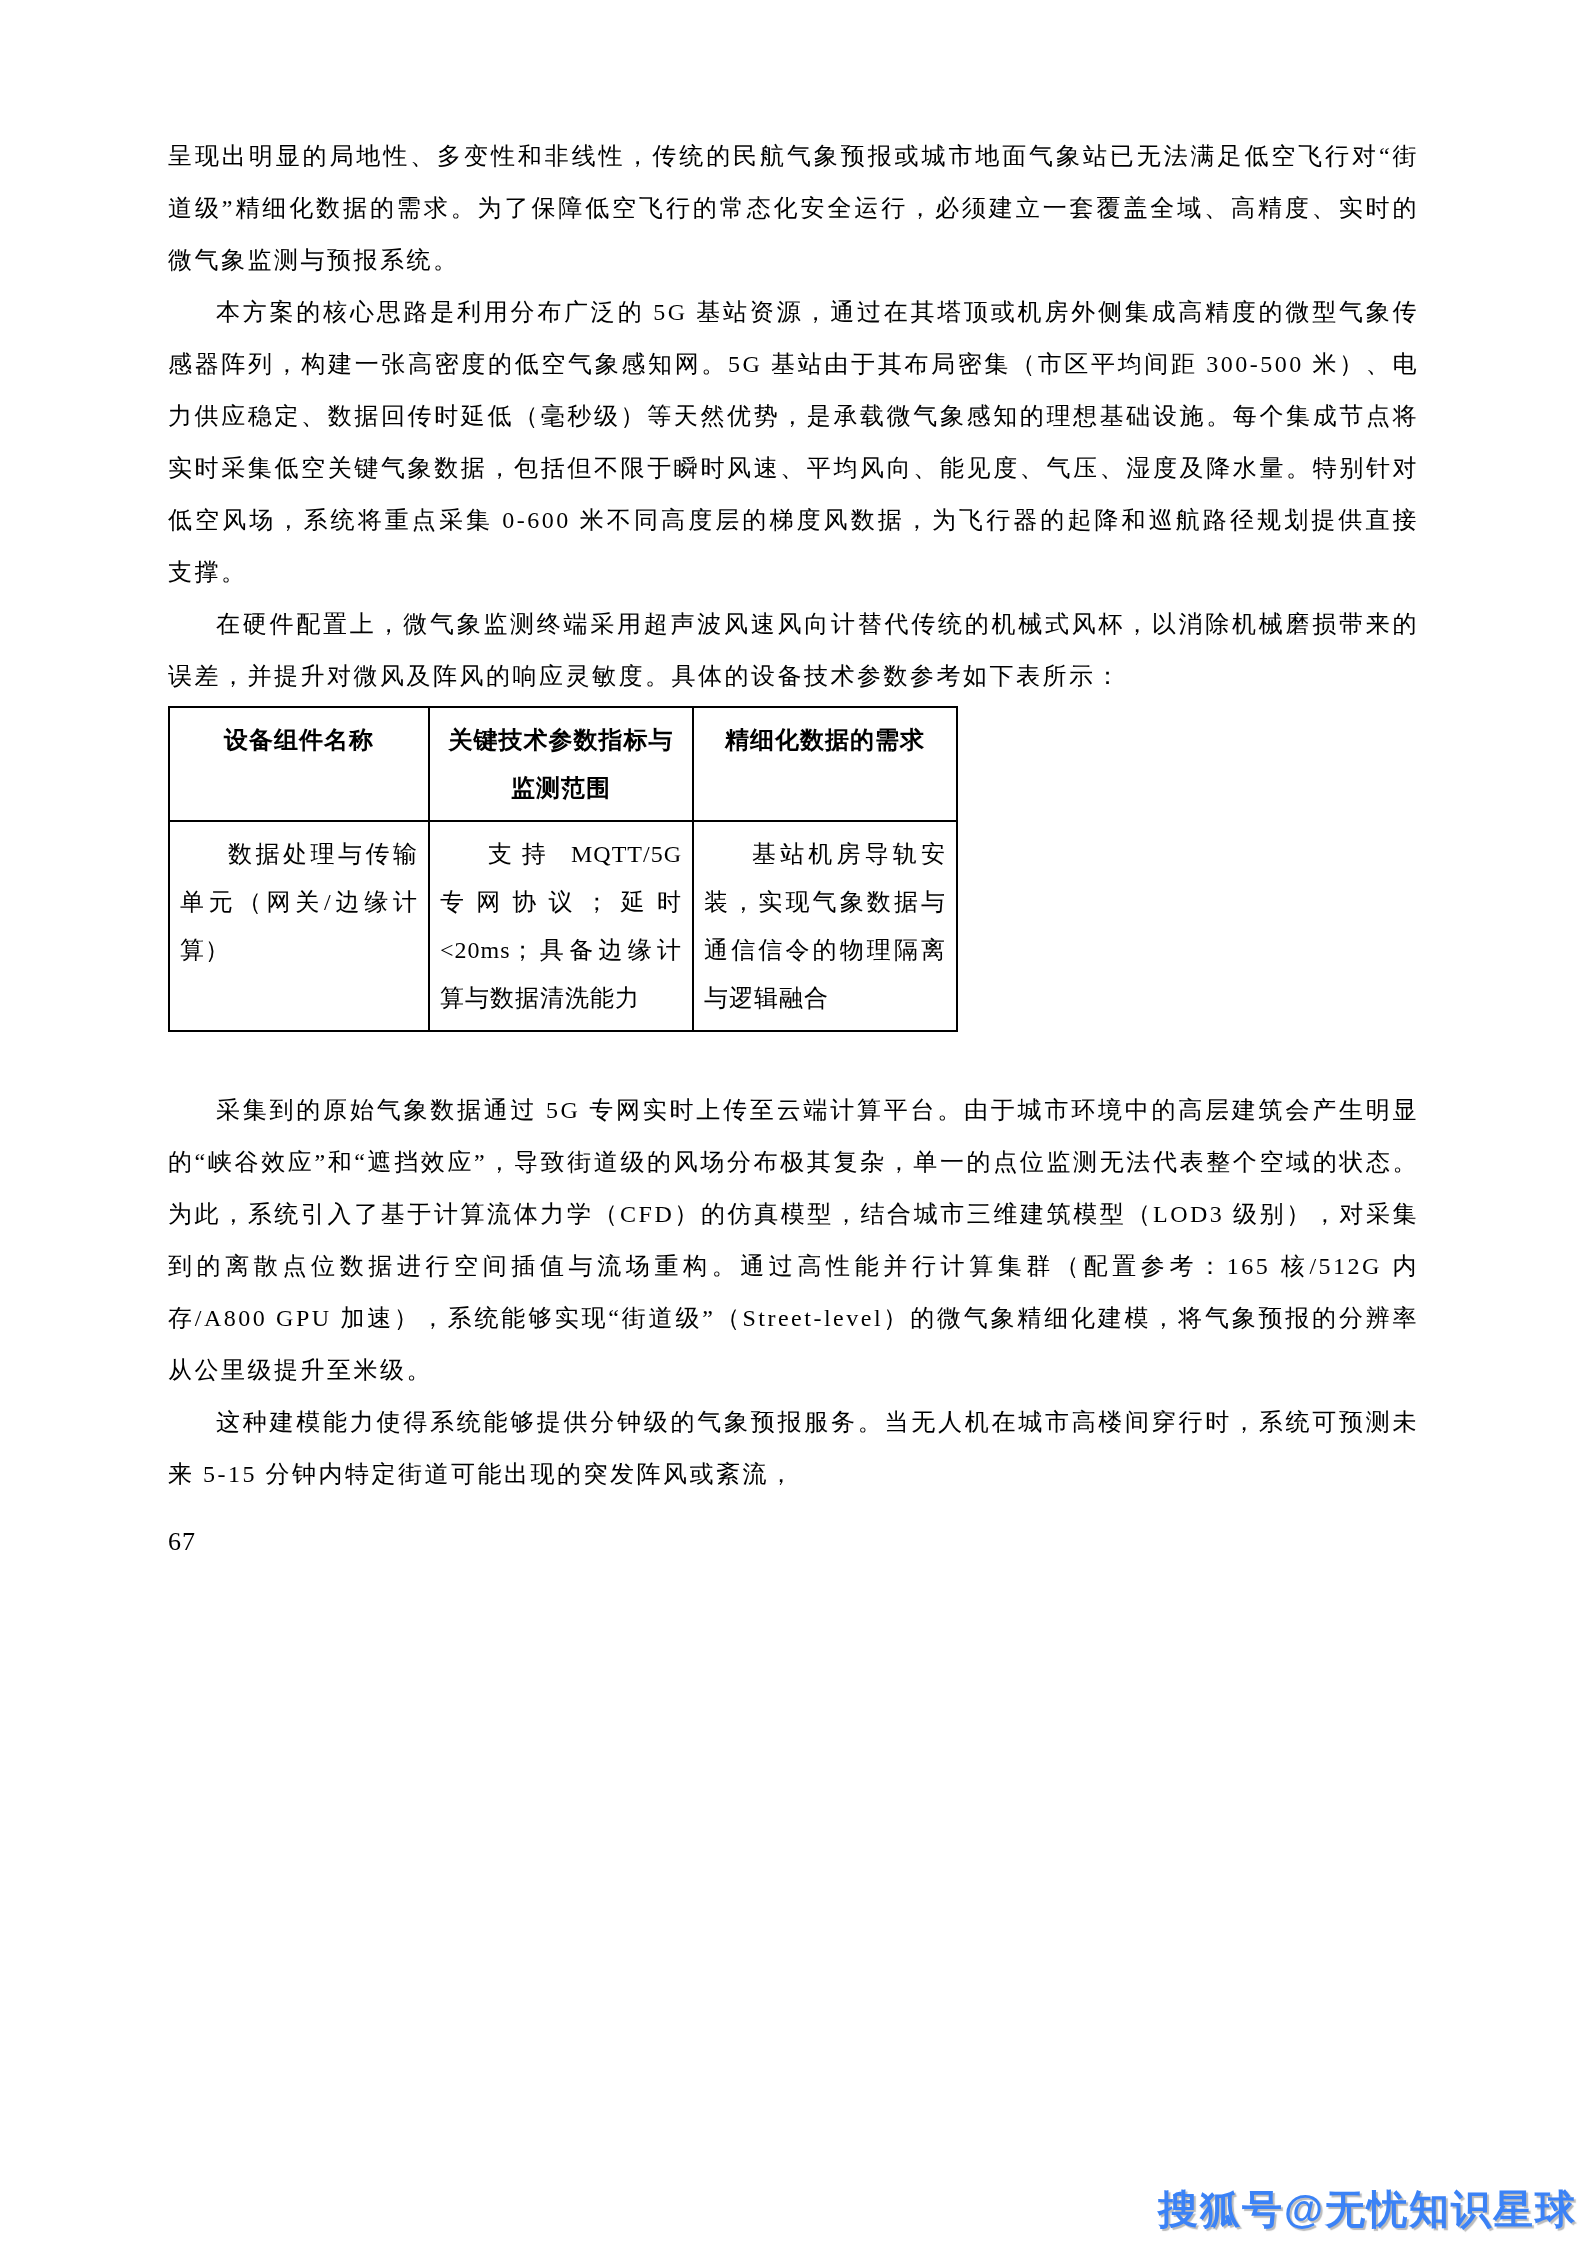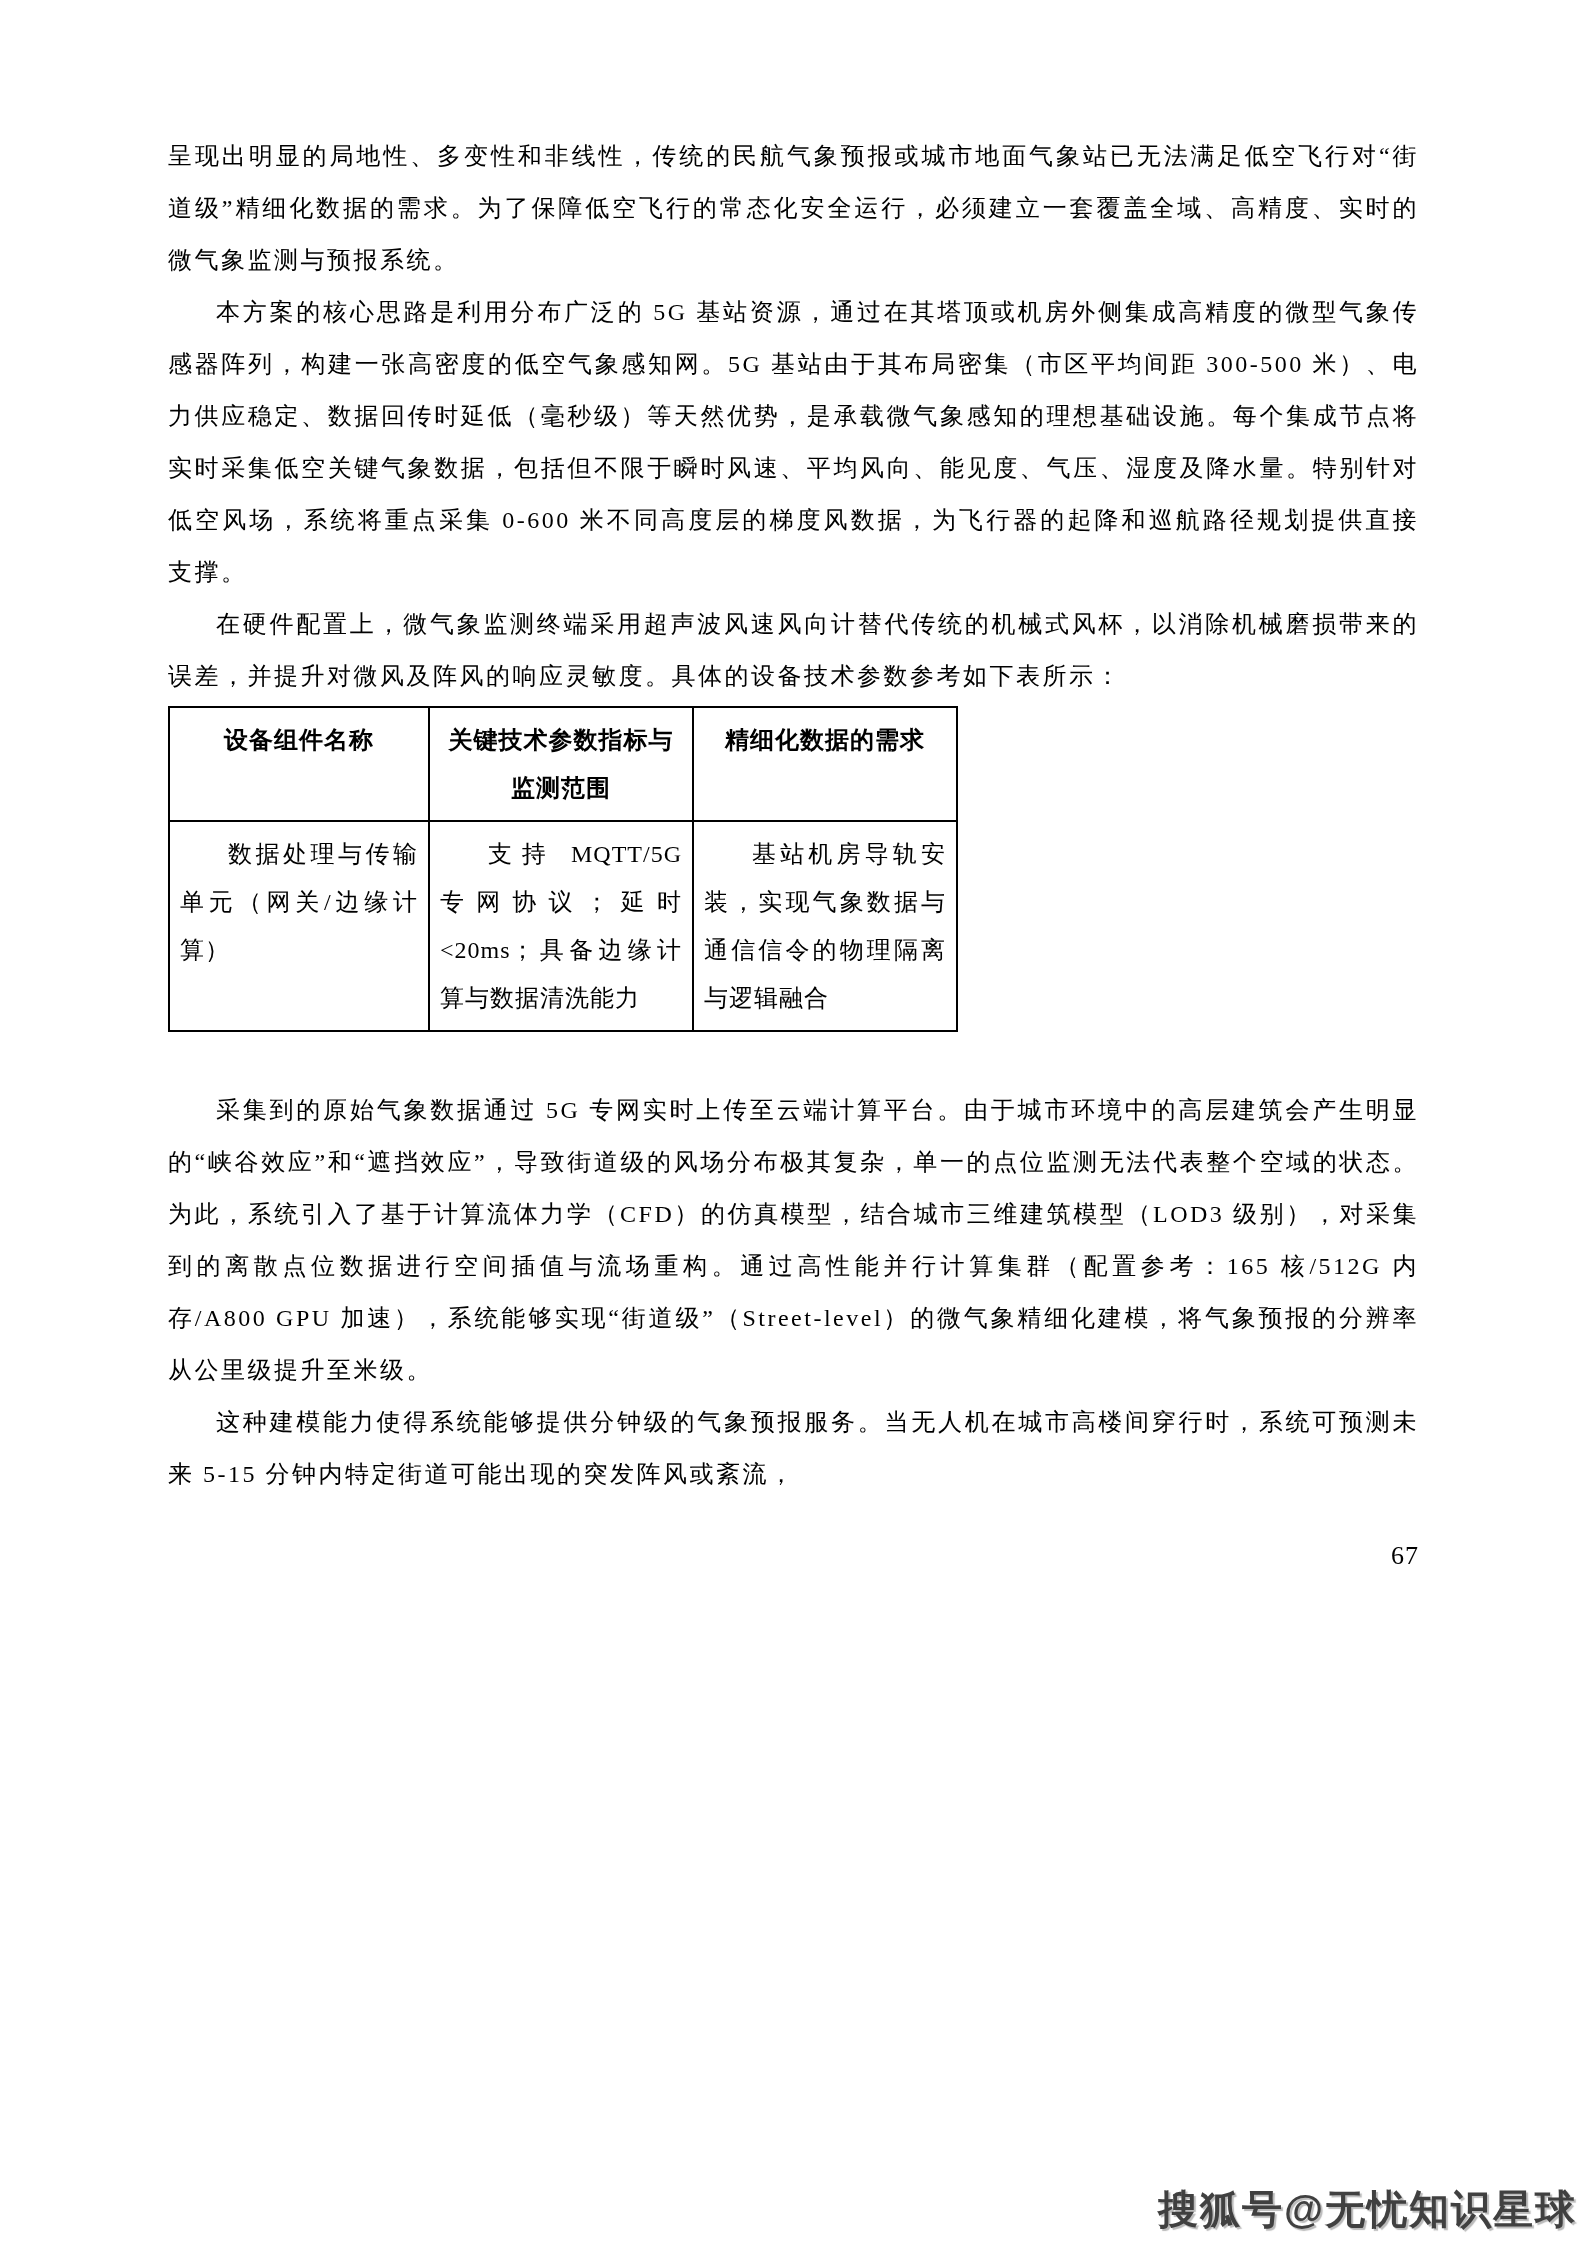--- a/index.html
+++ b/index.html
@@ -45,32 +45,32 @@
     padding: 8px 10px;
     vertical-align: top;
     letter-spacing: 1px;
   }
   .spec-table th { font-weight: bold; }
   .spec-table th.th-center { text-align: center; margin-left: 47px; }
   .spec-table th.th-left { text-align: center; }
   .spec-table td { text-align: justify; text-indent: 2em; }
   .after-table { margin-top: 52px; }
   .page-number {
-    text-align: right;
+    text-align: left;
     font-size: 26px;
-    margin-top: 41px;
+    margin-top: 27px;
     letter-spacing: 1px;
   }
   .watermark {
     position: absolute;
     right: 10px;
     bottom: 8px;
     font-size: 40px;
     font-weight: bold;
-    color: #404040;
+    color: #3b82f6;
     text-shadow: 2px 2px 1px rgba(130,130,130,0.55);
     letter-spacing: 2px;
     font-family: "Liberation Sans", "DejaVu Sans", sans-serif;
   }
 </style>
 </head>
 <body>
 
 <div class="page">
   <div class="content">

